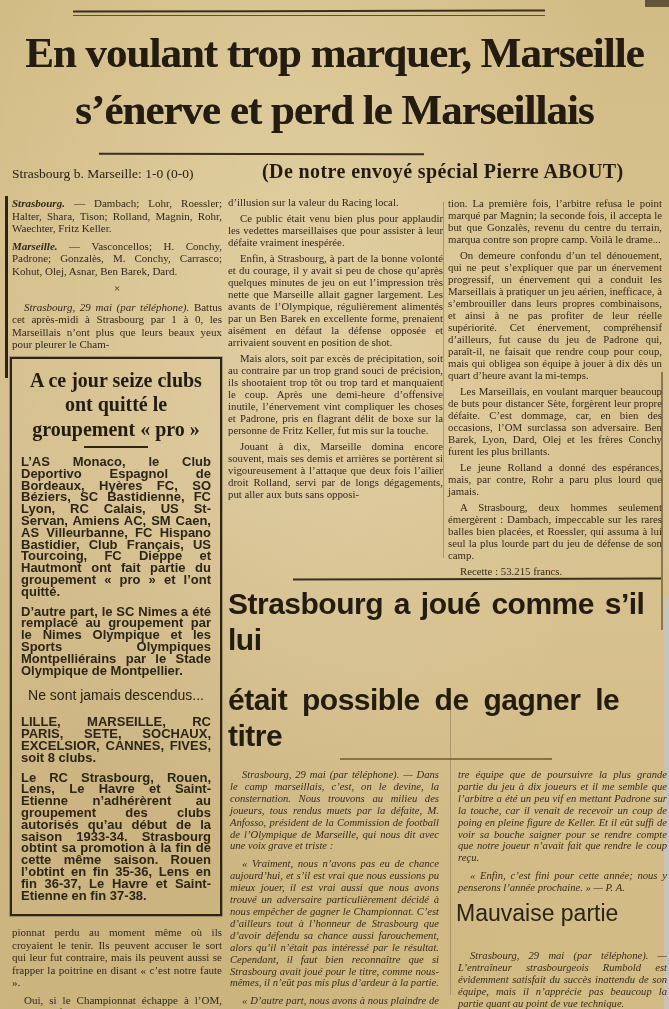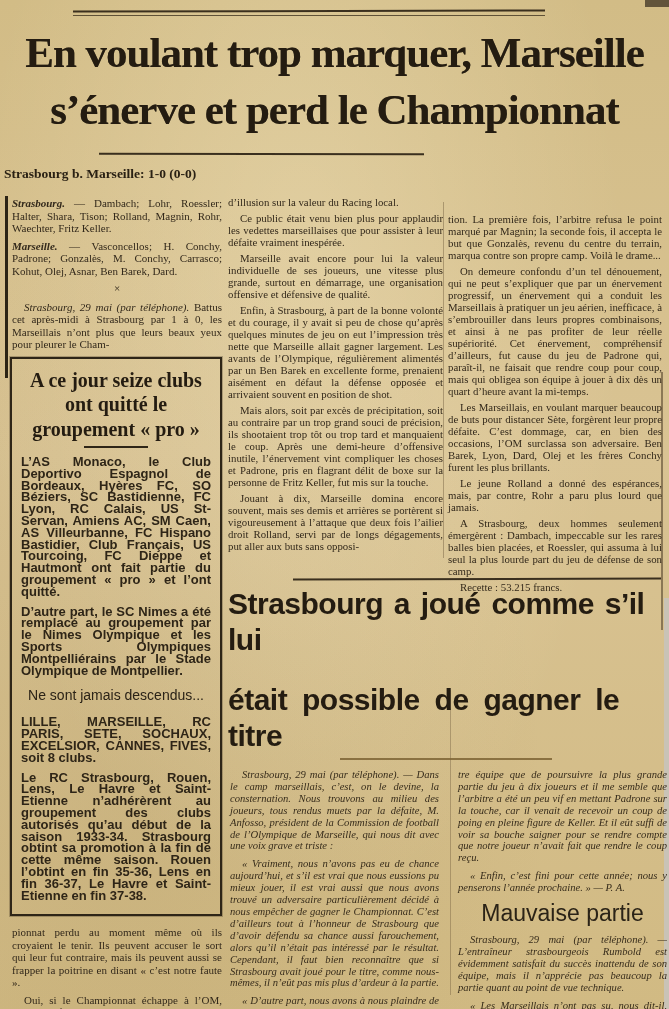--- a/index.html
+++ b/index.html
@@ -17,28 +17,28 @@
   .top-remnant{top:0;left:348;width:296;height:5;opacity:.45;
     background:repeating-linear-gradient(90deg,#4a3c26 0 7px,transparent 7px 11px);}
   .top-corner{top:0;right:0;width:24px;height:7px;background:#3c3222;opacity:.75;}
   .rule-top-a{top:10px;left:73px;width:472px;height:2px;background:#3a2f1e;transform:rotate(-.15deg);}
   .rule-top-b{top:15px;left:73px;width:472px;height:1px;background:#4a3d28;opacity:.85;}
   
   .headline{top:24px;left:0;width:669px;text-align:center;
     font-weight:bold;font-size:43px;line-height:57px;color:#241c11;letter-spacing:-1px;
     text-shadow:0 0 .6px rgba(36,28,17,.65);}
   .rule-headline{top:153px;left:99px;width:325px;height:2px;background:#3a2f1e;transform:rotate(.12deg);}
-  .score{top:166px;left:4px;font-weight:bold;font-size:13.5px;line-height:16px;color:#2a2114;text-align:center;}
+  .score{top:166px;left:12px;font-weight:normal;font-size:13.5px;line-height:16px;color:#2a2114;text-align:center;}
   .byline{top:159px;left:262px;font-weight:bold;font-size:20px;line-height:24px;color:#241c11;letter-spacing:.4px;}
   
   .col{position:absolute;}
   .col p{margin:0 0 5px;font-size:11px;line-height:12.5px;text-align:justify;color:#33291b;}
   .col-left{top:197px;left:12px;width:210px;}
   .col-mid{top:196px;left:228px;width:215px;}
-  .col-right{top:213px;left:448px;width:214px;}
+  .col-right{top:197px;left:448px;width:214px;}
   .col-mid p,.col-right p{font-size:10.8px;line-height:12px;margin-bottom:4px;}
   .indent{text-indent:12px;}
   .lineup i{font-weight:bold;}
   .x-mark{text-align:center !important;font-size:12px;margin:3px 0 6px !important;}
   
   .vr-left-edge{top:196px;left:5px;width:2.5px;height:182px;background:#2c2415;}
   .vr-mid{left:443px;top:202px;width:1px;height:356px;background:rgba(80,60,35,.35);}
   .vr-bot{left:450px;top:690px;width:1px;height:305px;background:rgba(80,60,35,.3);}
   .vr-right-edge{left:661px;top:372px;width:2px;height:258px;background:rgba(60,45,25,.5);}
   .edge-gray{right:0;top:598px;width:5px;height:411px;background:#c9c3b6;}
@@ -56,39 +56,40 @@
   .rule2{margin:2px 0 6px 65px;width:368px;height:2px;background:#3a2f1e;transform:rotate(-.15deg);}
   .subhead{font-family:"Liberation Sans",sans-serif;font-weight:bold;font-size:30px;line-height:36px;
     color:#241c11;letter-spacing:-.5px;}
   .subhead .l1{word-spacing:3px;}
   .subhead .l2{word-spacing:7px;margin-top:24px;}
   .subrule{margin:4px 0 0 112px;width:212px;height:2px;background:#7c6434;opacity:.85;}
   .cols2{display:flex;gap:15px;margin-top:9px;}
   .c2col{width:213px;}
   .c2col p{font-style:italic;font-size:10.6px;line-height:11.9px;text-align:justify;color:#372c1b;margin:0 2px 6px;}
   .crosshead{font-family:"Liberation Sans",sans-serif;font-weight:normal;font-size:23px;line-height:26px;
-    text-align:center;color:#2b2317;margin:5px 0 8px;}
+    color:#2b2317;margin:5px 0 24px;}
 </style>
 </head>
 <body>
 
 <div class="sheet">
 
   <div class="abs top-remnant"></div>
   <div class="abs top-corner"></div>
   <div class="abs rule-top-a"></div>
   <div class="abs rule-top-b"></div>
 
   <div class="abs headline">
     <div>En voulant trop marquer, Marseille</div>
-    <div>s’énerve et perd le Championnat</div>
+    <div>s’énerve et perd le Marseillais</div>
   </div>
   <div class="abs rule-headline"></div>
 
   <div class="abs score">Strasbourg b. Marseille: 1-0 (0-0)</div>
+  <div class="abs byline">(De notre envoyé spécial Pierre ABOUT)</div>
 
   <div class="abs vr-left-edge"></div>
   <div class="abs vr-mid"></div>
   <div class="abs vr-bot"></div>
   <div class="abs vr-right-edge"></div>
   <div class="abs edge-gray"></div>
 
   <div class="col col-left">
     <p class="lineup"><i>Strasbourg.</i>
       <span>— Dambach; Lohr, Roessler; Halter, Shara, Tison; Rolland, Magnin, Rohr, Waechter, Fritz Keller.</span></p>
@@ -108,21 +109,20 @@
       <p>Le RC Strasbourg, Rouen, Lens, Le Havre et Saint-Etienne n’adhérèrent au groupement des clubs autorisés qu’au début de la saison 1933-34. Strasbourg obtint sa promotion à la fin de cette même saison. Rouen l’obtint en fin 35-36, Lens en fin 36-37, Le Havre et Saint-Etienne en fin 37-38.</p>
     </div>
 
     <p>pionnat perdu au moment même où ils croyaient le tenir. Ils peuvent accuser le sort qui leur fut contraire, mais ils peuvent aussi se frapper la poitrine en disant « c’est notre faute ».</p>
     <p class="indent">Oui, si le Championnat échappe à l’OM, c’est sa faute; en dépit des circonstances atténuantes, sur lesquelles nous reviendrons tout à l’heure, l’OM ne doit s’en prendre qu’à lui-même car, au départ, tous les atouts étaient dans sa main : le terrain, un soleil presque aussi chaud que sur les bords de la Méditerranée, un public disposé à voir du beau jeu et ne se faisant guère</p>
   </div>
 
   <div class="col col-mid">
     <p>d’illusion sur la valeur du Racing local.</p>
     <p class="indent">Ce public était venu bien plus pour applaudir les vedettes marseillaises que pour assister à leur défaite vraiment inespérée.</p>
-    <p class="indent">Marseille avait encore pour lui la valeur individuelle de ses joueurs, une vitesse plus grande, surtout en démarrage, une organisation offensive et défensive de qualité.</p>
     <p class="indent">Enfin, à Strasbourg, à part de la bonne volonté et du courage, il y avait si peu de chose qu’après quelques minutes de jeu on eut l’impression très nette que Marseille allait gagner largement. Les avants de l’Olympique, régulièrement alimentés par un Ben Barek en excellente forme, prenaient aisément en défaut la défense opposée et arrivaient souvent en position de shot.</p>
     <p class="indent">Mais alors, soit par excès de précipitation, soit au contraire par un trop grand souci de précision, ils shootaient trop tôt ou trop tard et manquaient le coup. Après une demi-heure d’offensive inutile, l’énervement vint compliquer les choses et Padrone, pris en flagrant délit de boxe sur la personne de Fritz Keller, fut mis sur la touche.</p>
     <p class="indent">Jouant à dix, Marseille domina encore souvent, mais ses demis et arrières se portèrent si vigoureusement à l’attaque que deux fois l’ailier droit Rolland, servi par de longs dégagements, put aller aux buts sans opposi-</p>
   </div>
 
   <div class="col col-right">
     <p>tion. La première fois, l’arbitre refusa le point marqué par Magnin; la seconde fois, il accepta le but que Gonzalès, revenu du centre du terrain, marqua contre son propre camp. Voilà le drame...</p>
     <p class="indent">On demeure confondu d’un tel dénouement, qui ne peut s’expliquer que par un énervement progressif, un énervement qui a conduit les Marseillais à pratiquer un jeu aérien, inefficace, à s’embrouiller dans leurs propres combinaisons, et ainsi à ne pas profiter de leur réelle supériorité. Cet énervement, compréhensif d’ailleurs, fut cause du jeu de Padrone qui, paraît-il, ne faisait que rendre coup pour coup, mais qui obligea son équipe à jouer à dix dès un quart d’heure avant la mi-temps.</p>
     <p class="indent">Les Marseillais, en voulant marquer beaucoup de buts pour distancer Sète, forgèrent leur propre défaite. C’est dommage, car, en bien des occasions, l’OM surclassa son adversaire. Ben Barek, Lyon, Dard, Olej et les frères Conchy furent les plus brillants.</p>
     <p class="indent">Le jeune Rolland a donné des espérances, mais, par contre, Rohr a paru plus lourd que jamais.</p>

